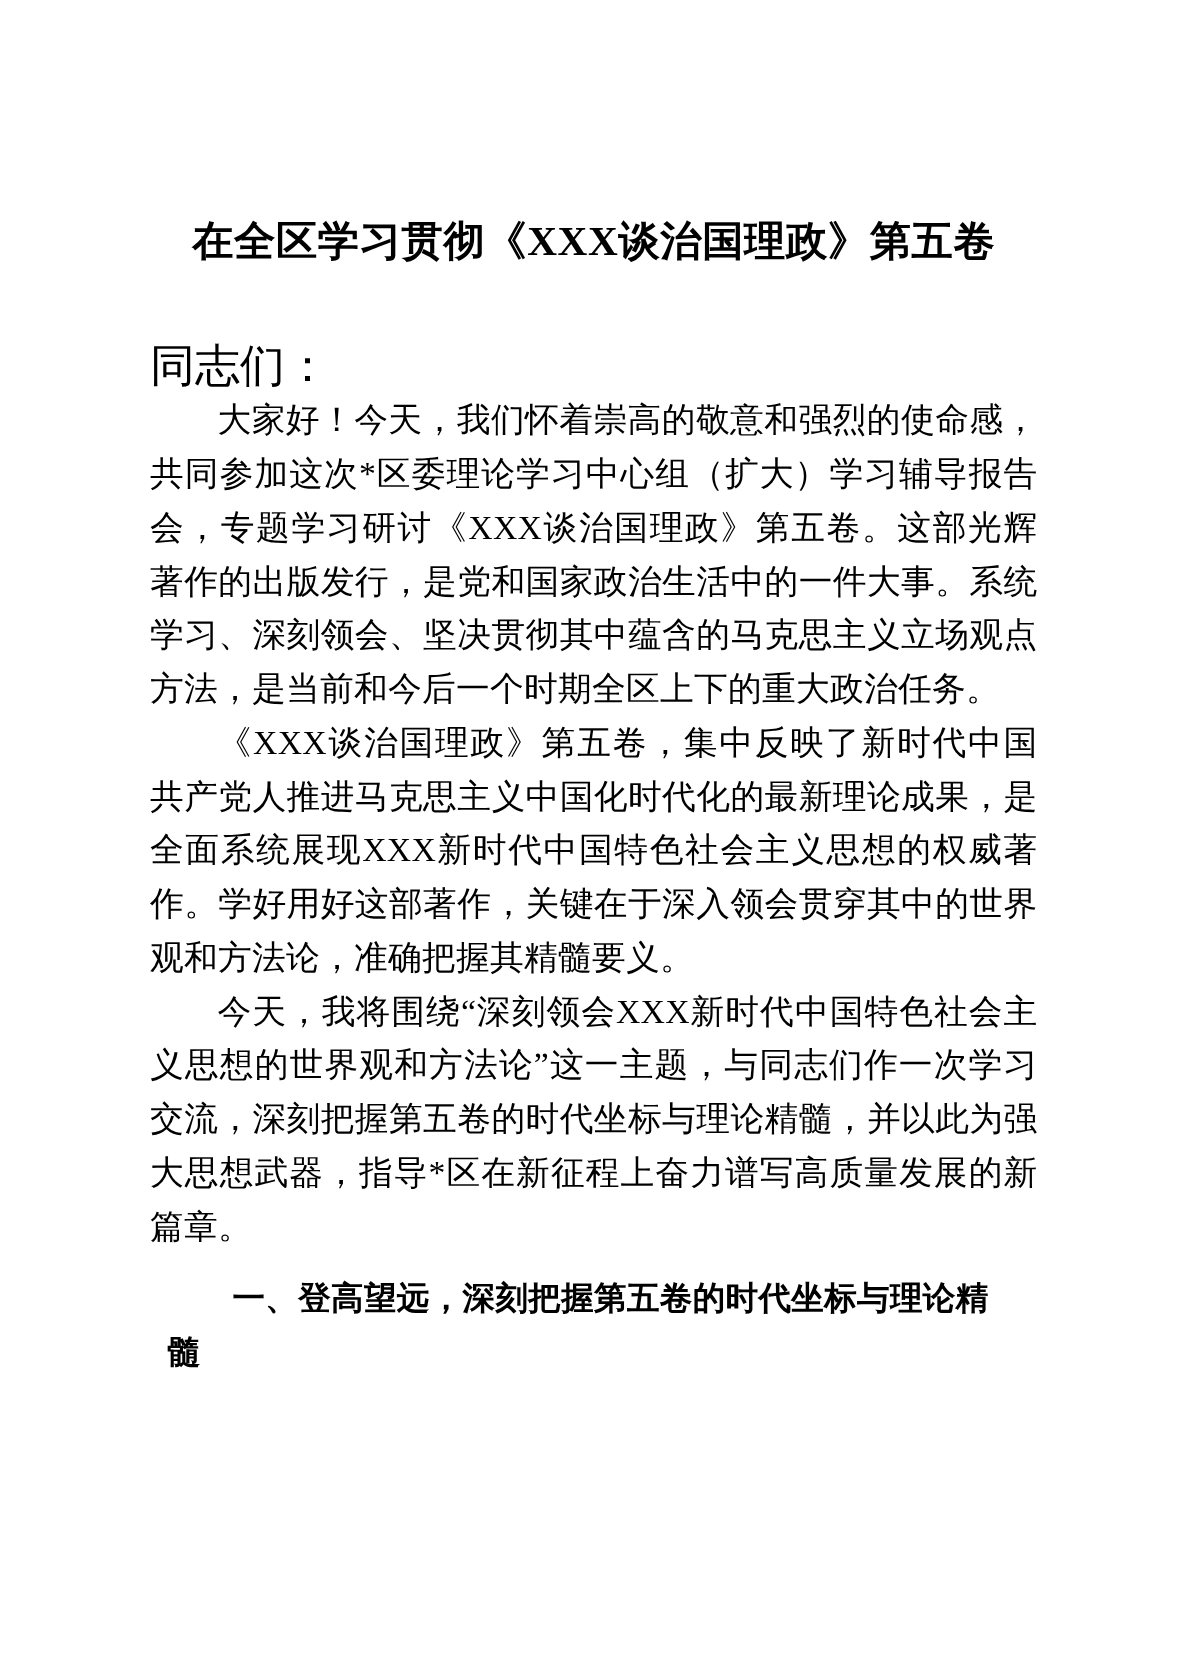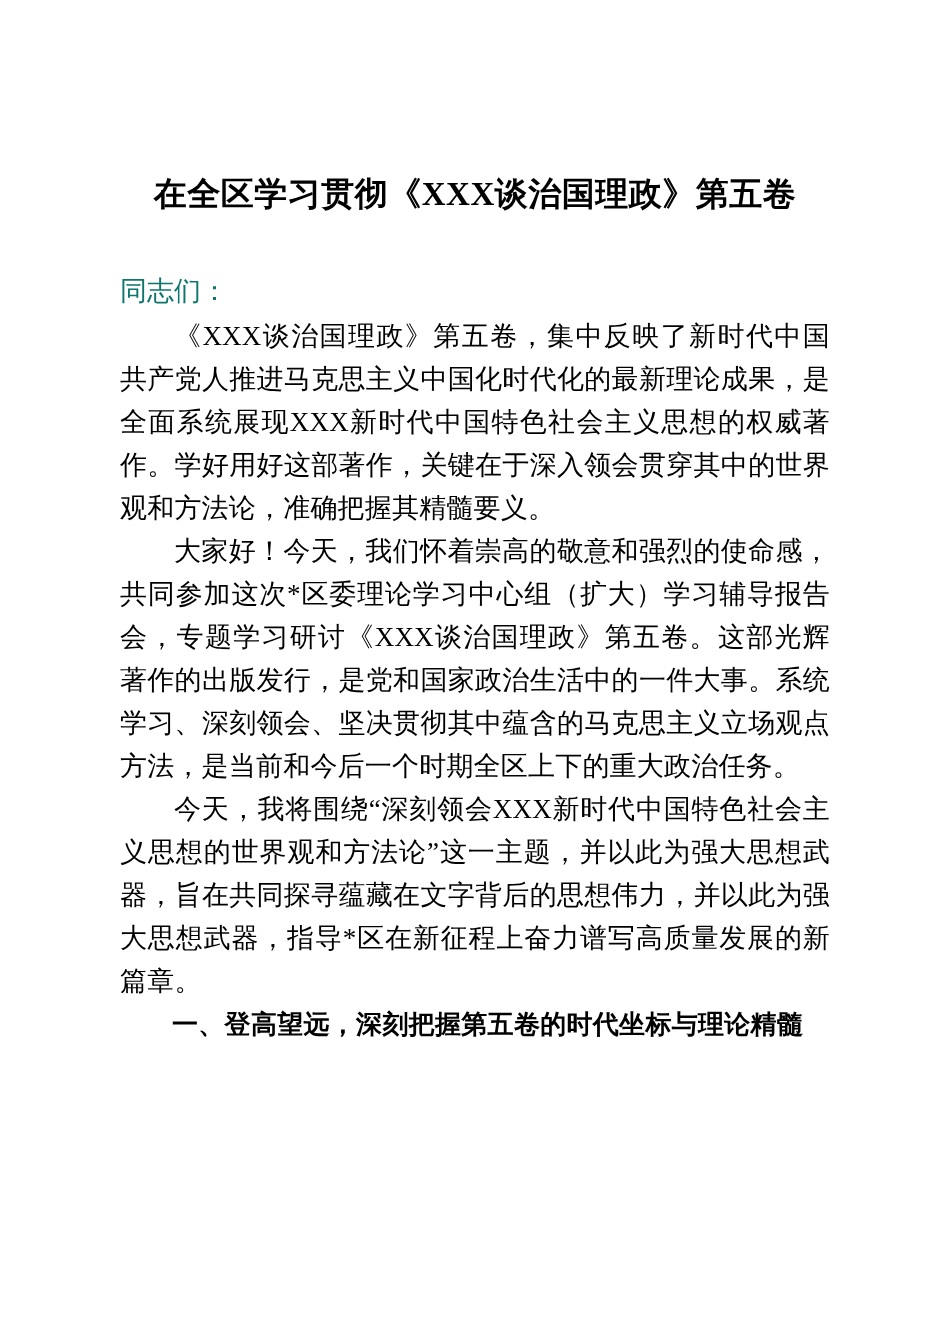--- a/index.html
+++ b/index.html
@@ -35,44 +35,44 @@
     line-height: 52px;
     text-align: center;
     color: #000000;
     letter-spacing: 0.5px;
   }
 
   
   .salutation {
     margin: 0;
     padding-top: 52px;
-    font-family: Liberation Mono, monospace;
-    font-size: 27px;
+    font-family: Liberation Serif, serif;
+    font-size: 36px;
     line-height: 43px;
-    color: #0f766e;
+    color: #000000;
     text-align: justify;
     text-justify: inter-ideograph;
   }
 
   
   .body-para {
     margin: 0;
     font-family: "Liberation Serif", "DejaVu Serif", serif;
     font-size: 27px;
     line-height: 43px;
     color: #000000;
     text-align: justify;
     text-justify: inter-ideograph;
     text-indent: 2em;
     letter-spacing: 0.2px;
   }
 
   
   .section-heading {
-    margin: 0;
+    margin: 14px;
     font-family: "Liberation Sans", "DejaVu Sans", sans-serif;
     font-weight: bold;
     font-size: 26px;
     line-height: 43px;
     color: #000000;
     text-indent: 2em;
     letter-spacing: 0.3px;
   }
 </style>
 </head>
@@ -80,23 +80,23 @@
 
 <div class="page">
   <div class="content">
 
     <h1 class="doc-title">
       <span>在全区学习贯彻《XXX谈治国理政》第五卷</span><br>
     </h1>
 
     <p class="salutation">同志们：</p>
 
+    <p class="body-para">大家好！今天，我们怀着崇高的敬意和强烈的使命感，共同参加这次*区委理论学习中心组（扩大）学习辅导报告会，专题学习研讨《XXX谈治国理政》第五卷。这部光辉著作的出版发行，是党和国家政治生活中的一件大事。系统学习、深刻领会、坚决贯彻其中蕴含的马克思主义立场观点方法，是当前和今后一个时期全区上下的重大政治任务。</p>
+
     <p class="body-para">《XXX谈治国理政》第五卷，集中反映了新时代中国共产党人推进马克思主义中国化时代化的最新理论成果，是全面系统展现XXX新时代中国特色社会主义思想的权威著作。学好用好这部著作，关键在于深入领会贯穿其中的世界观和方法论，准确把握其精髓要义。</p>
 
-    <p class="body-para">大家好！今天，我们怀着崇高的敬意和强烈的使命感，共同参加这次*区委理论学习中心组（扩大）学习辅导报告会，专题学习研讨《XXX谈治国理政》第五卷。这部光辉著作的出版发行，是党和国家政治生活中的一件大事。系统学习、深刻领会、坚决贯彻其中蕴含的马克思主义立场观点方法，是当前和今后一个时期全区上下的重大政治任务。</p>
-
-    <p class="body-para">今天，我将围绕“深刻领会XXX新时代中国特色社会主义思想的世界观和方法论”这一主题，并以此为强大思想武器，旨在共同探寻蕴藏在文字背后的思想伟力，并以此为强大思想武器，指导*区在新征程上奋力谱写高质量发展的新篇章。</p>
+    <p class="body-para">今天，我将围绕“深刻领会XXX新时代中国特色社会主义思想的世界观和方法论”这一主题，与同志们作一次学习交流，深刻把握第五卷的时代坐标与理论精髓，并以此为强大思想武器，指导*区在新征程上奋力谱写高质量发展的新篇章。</p>
 
     <h2 class="section-heading">一、登高望远，深刻把握第五卷的时代坐标与理论精髓</h2>
 
 
   </div>
 </div>
 
 </body></html>

